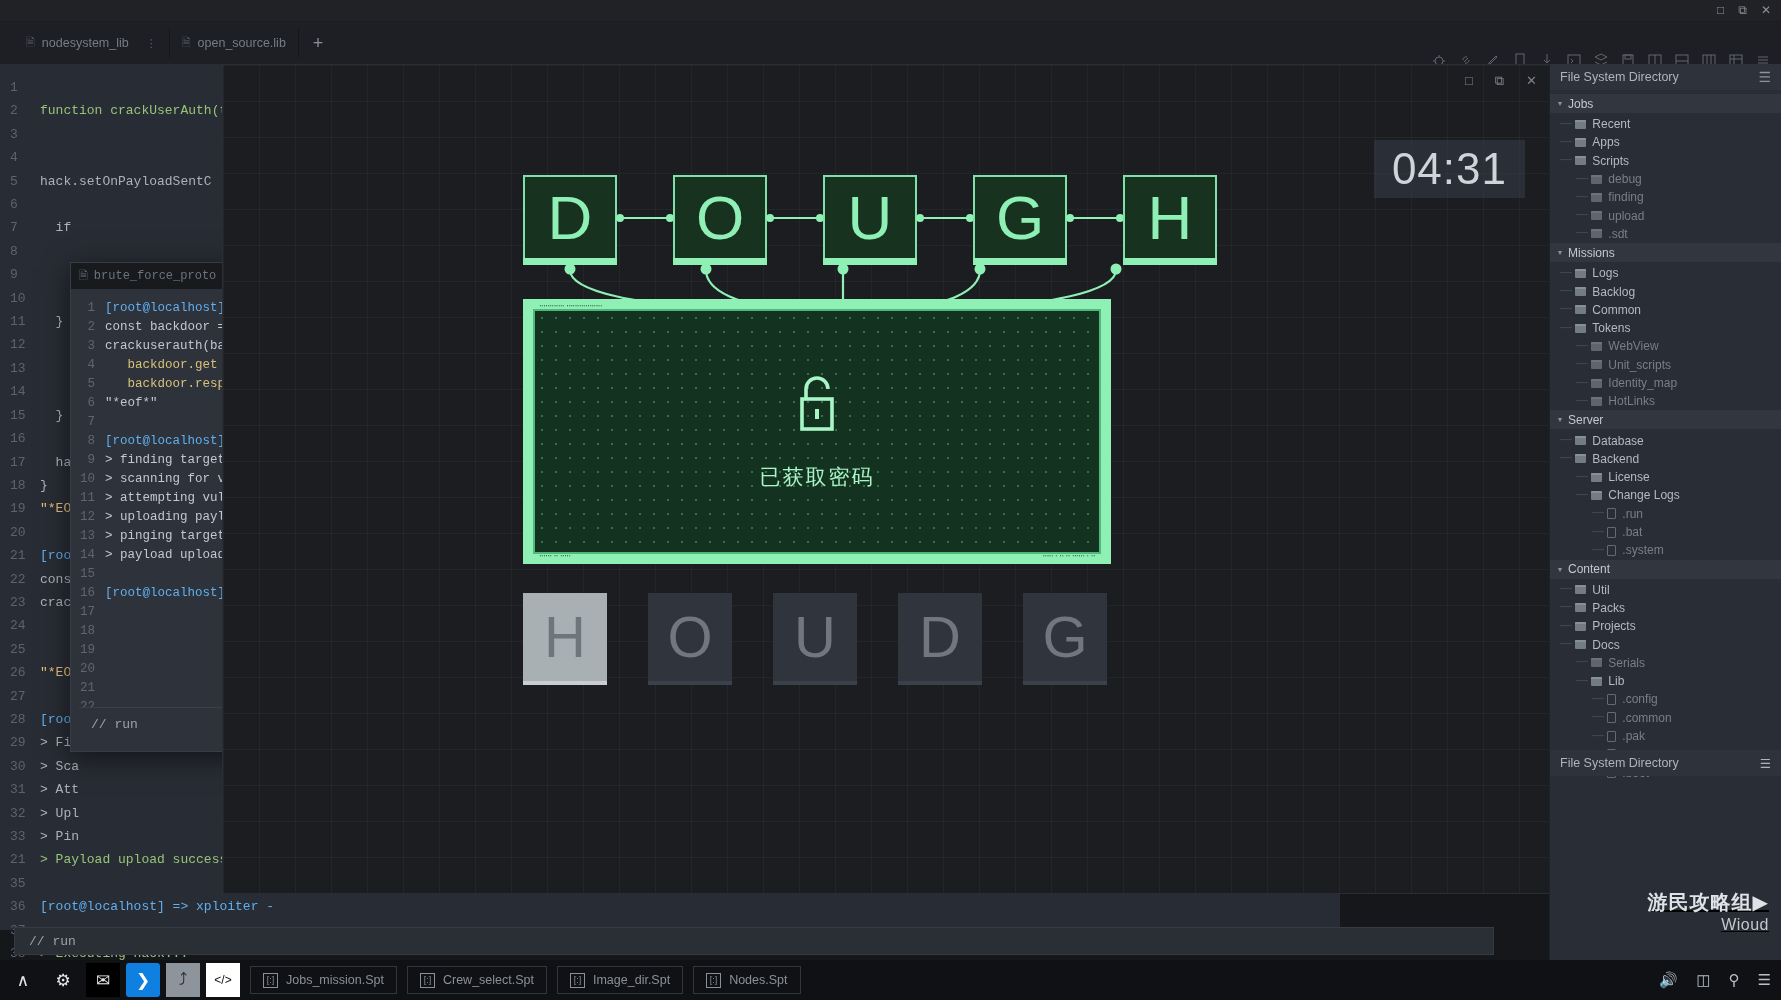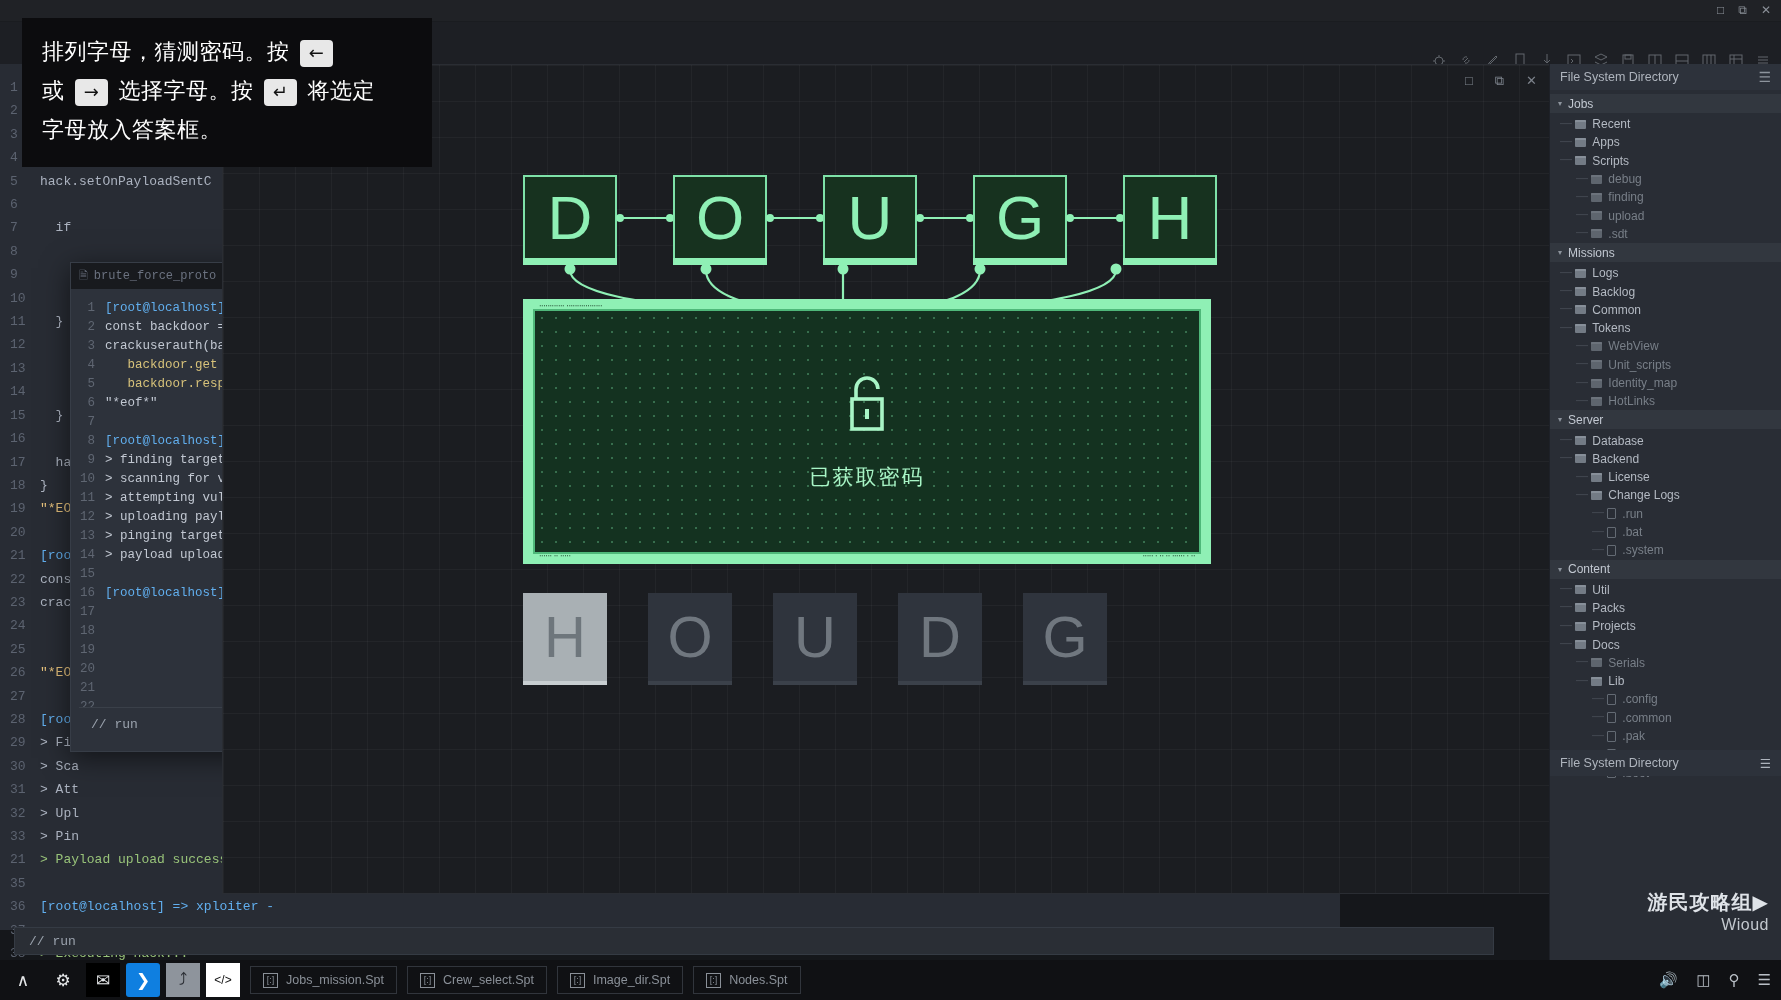--- a/index.html
+++ b/index.html
@@ -122,21 +122,21 @@
   .conn { width: 56px; height:2px; background:#8ff0b5; position:relative; }
   .conn::before, .conn::after {
     content:""; position:absolute; top:-3px; width:8px; height:8px; border-radius:50%; background:#8ff0b5;
   }
   .conn::before { left:-1px; } .conn::after { right:-1px; }
 
   .svgwires { position:absolute; left:300px; top:195px; width:640px; height:110px; }
 
   
   .panel {
-    position:absolute; left: 300px; top: 234px; width: 688px; height: 265px;
+    position:absolute; left: 300px; top: 234px; width: 588px; height: 265px;
     background:#8ff0b5; padding: 10px;
   }
   .panel-inner {
     width:100%; height:100%; background:#143220; border:2px solid #4fb87a;
     background-image: radial-gradient(rgba(120,220,160,.35) 1.2px, transparent 1.3px);
     background-size: 14px 14px;
     display:flex; flex-direction:column; align-items:center; justify-content:center; gap:28px;
     position:relative;
   }
   .panel-micro { position:absolute; left:4px; top:-6px; font-size:3.5px; color:#15321f; line-height:3.5px; font-family:"Liberation Mono", monospace;}
@@ -212,21 +212,21 @@
 
   .ft-head2 {
     position:absolute; left:0; right:0; top: 686px; height:26px;
     display:flex; align-items:center; justify-content:space-between;
     padding:0 10px; color:#aeb4bd; font-size:12.5px; background:#2d323b;
   }
   .ft-folders { position:absolute; left:0; right:0; top: 718px; height: 70px; display:flex; align-items:flex-end; gap:10px; padding-left: 10px;}
   .bigfold { width:42px; height:32px; background:#6f767f; border-radius:2px 2px 0 0; box-shadow: inset 0 4px 0 #828992; }
   .fibtag { position:absolute; left: -46px; top: 45px; color:#727983; font-size:11px; }
 
-  .wmark { position:absolute; right: 12px; bottom: 66px; text-align:right; }
+  .wmark { position:absolute; right: 12px; bottom: 66px; text-align:right;text-decoration:underline; }
   .wmark .cn { color:#dfe3e8; font-size:20px; font-weight:bold; letter-spacing:1px; font-family:"DejaVu Sans", sans-serif;}
   .wmark .en { color:#c3c8ce; font-size:16px; letter-spacing:.5px; }
 
   
   .taskbar {
     position:absolute; left:0; bottom:0; width:1781px; height:40px;
     background:#101114; display:flex; align-items:center; padding-left:6px; gap:6px;
   }
   .tb-ico {
     width: 34px; height: 34px; display:flex; align-items:center; justify-content:center;
@@ -397,20 +397,21 @@
 
   <div class="runbar">// run</div>
 
   <div class="game">
     <div class="game-ctl">
       <span>□</span>
       <span>⧉</span>
       <span>✕</span>
     </div>
 
+    <div class="timer">04:31</div>
 
     <div class="answer-row" id="answer-row">
         <div class="atile">
           <span>D</span>
         </div>
         <div class="conn"></div>
         <div class="atile">
           <span>O</span>
         </div>
         <div class="conn"></div>
@@ -475,27 +476,20 @@
         <div class="btile">
           <span>D</span>
         </div>
         <div class="btile">
           <span>G</span>
         </div>
       </div>
 
   </div>
 
-  <div class="tooltip">
-    <p>
-      <span>排列字母，猜测密码。按 </span><span class="kbd">←</span><br>
-      <span>或 </span><span class="kbd">→</span><span> 选择字母。按 </span><span class="kbd">↵</span><span> 将选定</span><br>
-      <span>字母放入答案框。</span>
-    </p>
-  </div>
 
   <div class="filetree">
     <div class="ft-head">
       <span>File System Directory</span>
       <span class="ham">☰</span>
     </div>
     <div class="ft-body" id="ft-body">
         <div class="ft-group">
           <span style="color:#8d949d;font-size:8px;">▾</span>
           <span>Jobs</span>

